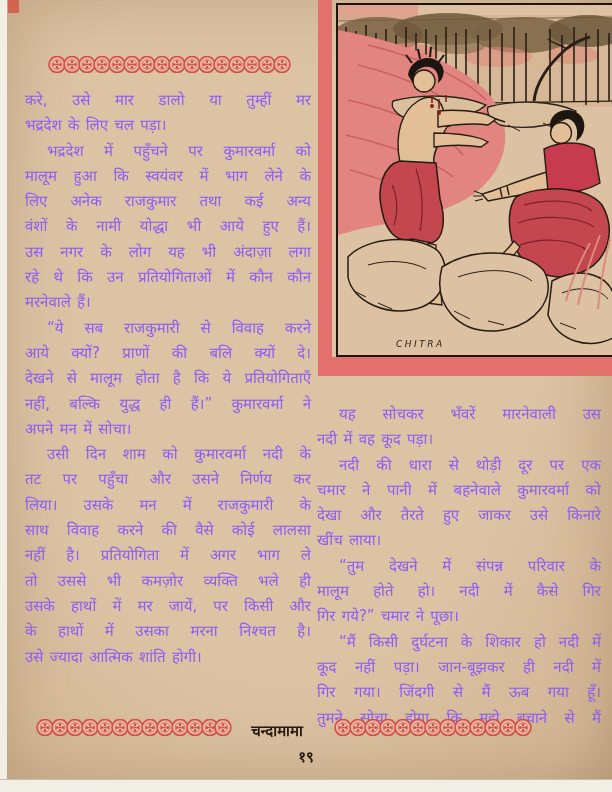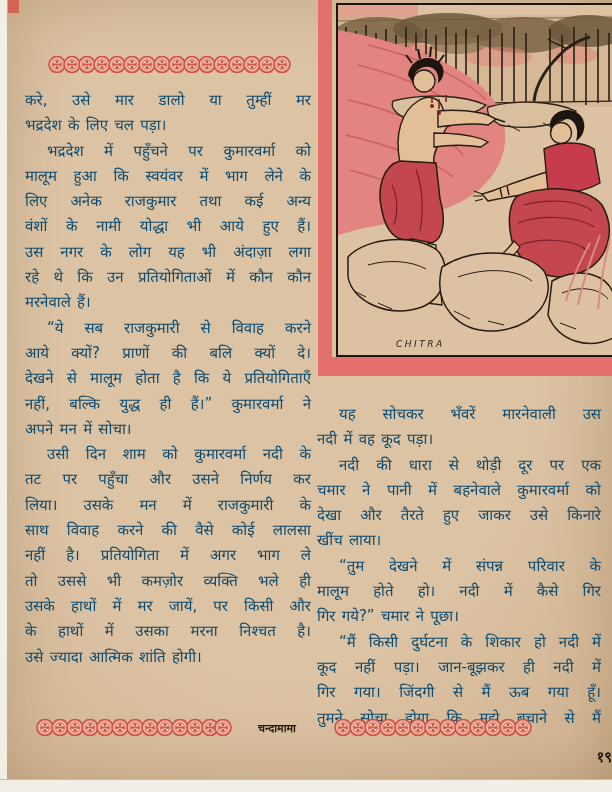--- a/index.html
+++ b/index.html
@@ -16,21 +16,21 @@
     background:radial-gradient(ellipse at 45% 40%, #dcc3a4 55%, #d2b593 90%, #c8aa86 100%);
     box-shadow:inset 0 0 60px rgba(120,90,55,.25);
   }
   .red-edge-mark{position:absolute;left:8px;top:0;width:11px;height:13px;background:#d25848;opacity:.85;}
 
   .chain{position:absolute;}
   .chain.header{left:48px;top:56px;}
   .chain.footer-left{left:36px;top:719px;}
   .chain.footer-right{left:334px;top:719px;}
 
-  .col{position:absolute;color:#0c4a6e;font-size:15px;}
+  .col{position:absolute;color:#8b5cf6;font-size:15px;}
   .col-left{left:25px;top:88px;width:286px;}
   .col-right{left:317px;top:402px;width:284px;}
   .text-line{
     height:25.3px;line-height:25.3px;
     text-align:justify;text-align-last:justify;
     word-spacing:1.5px;overflow:visible;white-space:nowrap;
   }
   .text-line.indent{padding-left:22px;}
   .text-line.para-end{text-align-last:left;}
 
@@ -39,25 +39,25 @@
   .illo-matte-bottom{position:absolute;left:0;top:357px;width:294px;height:19px;background:#e3706d;}
   .illo-frame{
     position:absolute;left:18px;top:3px;width:281px;height:354px;
     border:2px solid #1d140e;border-right:none;box-sizing:border-box;
     background:#dcc2a2;overflow:hidden;
   }
   .illo-frame svg{display:block;}
 
   .footer-title{
     position:absolute;left:222px;top:720px;width:110px;
-    text-align:center;font-weight:bold;font-size:11px;color:#241a10;
+    text-align:center;font-weight:bold;font-size:15px;color:#241a10;
   }
   .page-number{
     position:absolute;left:0;top:746px;width:612px;
-    text-align:right;font-weight:bold;font-size:15px;color:#241a10;
+    text-align:center;font-weight:bold;font-size:15px;color:#241a10;
   }
   .defs-holder{position:absolute;width:0;height:0;overflow:hidden;}
 </style>
 </head>
 <body>
 
 <svg class="defs-holder" aria-hidden="true">
   <defs>
     <g id="chainlink">
       <circle r="8" fill="#eeb2a2" stroke="#cd5244" stroke-width="1.6"></circle>

